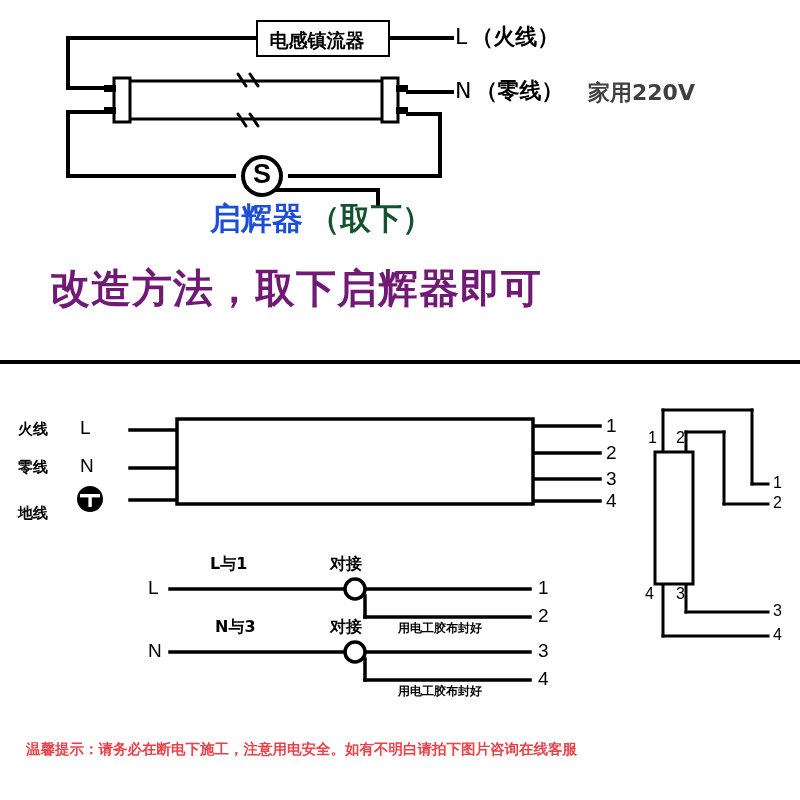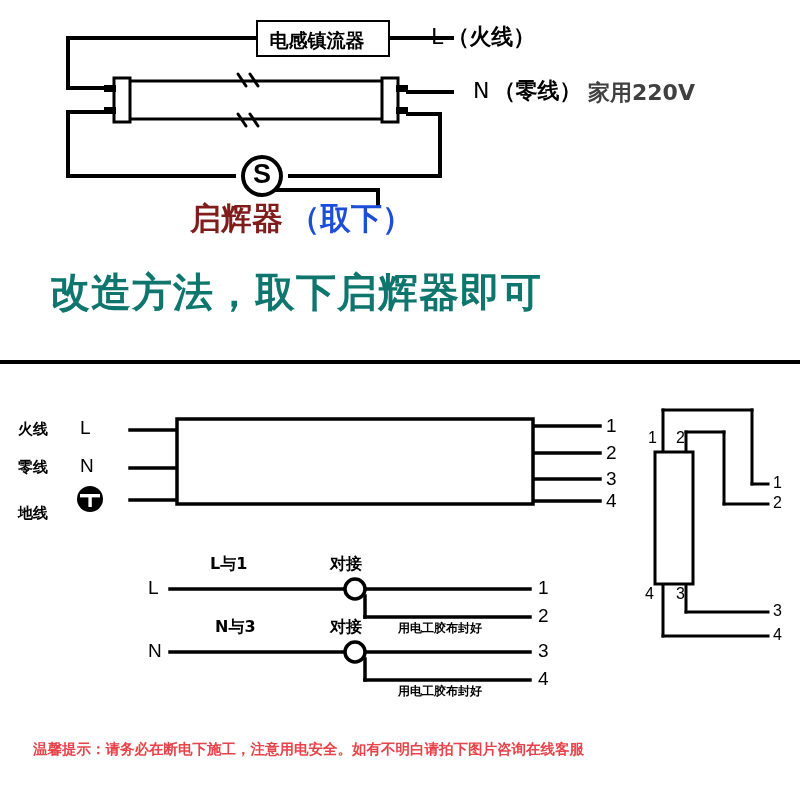--- a/index.html
+++ b/index.html
@@ -74,49 +74,48 @@
   }
 
   
   .starter-caption {
     font-family: "DejaVu Sans", "Liberation Sans", sans-serif;
     font-weight: bold;
     font-size: 31px;
     line-height: 1;
     white-space: nowrap;
   }
-  .starter-caption .blk { color: #7f1d1d; }
-  .starter-caption .red { color: #1d4ed8; margin-top: 32px; }
+  .starter-caption .blk { color: #1d4ed8; margin-left: 20px; }
+  .starter-caption .red { color: #14532d; margin-top: 32px; }
 
   
   .headline-red {
-    font-family: Liberation Sans, sans-serif;
+    font-family: Liberation Mono, monospace;
     font-weight: bold;
     font-size: 40px;
-    color: #0f766e;
+    color: #701a75;
     letter-spacing: 1px;
     line-height: 1;
     white-space: nowrap;
   }
   .subhead-red {
     font-family: "DejaVu Sans", "Liberation Sans", sans-serif;
     font-weight: bold;
     font-size: 30px;
     color: #d71920;
     line-height: 1;
     white-space: nowrap;
   }
   .footer-note {
     font-family: "DejaVu Sans", "Liberation Sans", sans-serif;
     font-weight: bold;
     font-size: 14.5px;
     color: #e8434a;
     line-height: 1;
     white-space: nowrap;
-    margin-left: 7px;
   }
 
   .wire-label {
     font-family: "DejaVu Sans", "Liberation Sans", sans-serif;
     font-weight: bold;
     font-size: 15px;
     color: #000;
     line-height: 1;
     white-space: nowrap;
   }
@@ -206,26 +205,26 @@
 
         <g stroke="#000" stroke-width="3" stroke-linecap="round">
           <line x1="138" y1="2" x2="146" y2="14"></line>
           <line x1="150" y1="2" x2="158" y2="14"></line>
           <line x1="138" y1="42" x2="146" y2="54"></line>
           <line x1="150" y1="42" x2="158" y2="54"></line>
         </g>
       </svg>
     </div>
 
-    <div class="supply-line abs" style="left:431px;top:26px;">
+    <div class="supply-line abs" style="left:455px;top:26px;">
       <span>L</span><span style="margin-left:4px;font-weight:bold;">（火线）</span>
     </div>
 
 
-    <div class="supply-line abs" style="left:473px;top:80px;">
+    <div class="supply-line abs" style="left:455px;top:80px;">
       <span>N</span><span style="margin-left:4px;font-weight:bold;">（零线）</span>
     </div>
 
     <div class="supply-right-cn abs" style="left:588px;top:82px;">家用220V</div>
 
     <div class="starter-caption abs" style="left:190px;top:203px;">
       <span class="blk">启辉器</span><span class="red" style="margin-left:6px;">（取下）</span>
     </div>
 
     <div class="headline-red abs" style="left:50px;top:272px;">改造方法，取下启辉器即可</div>

